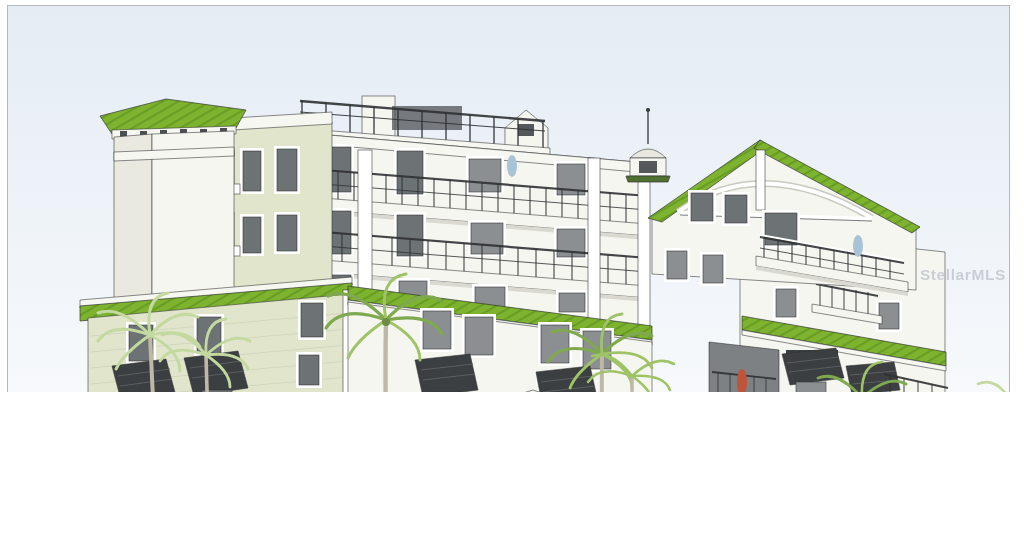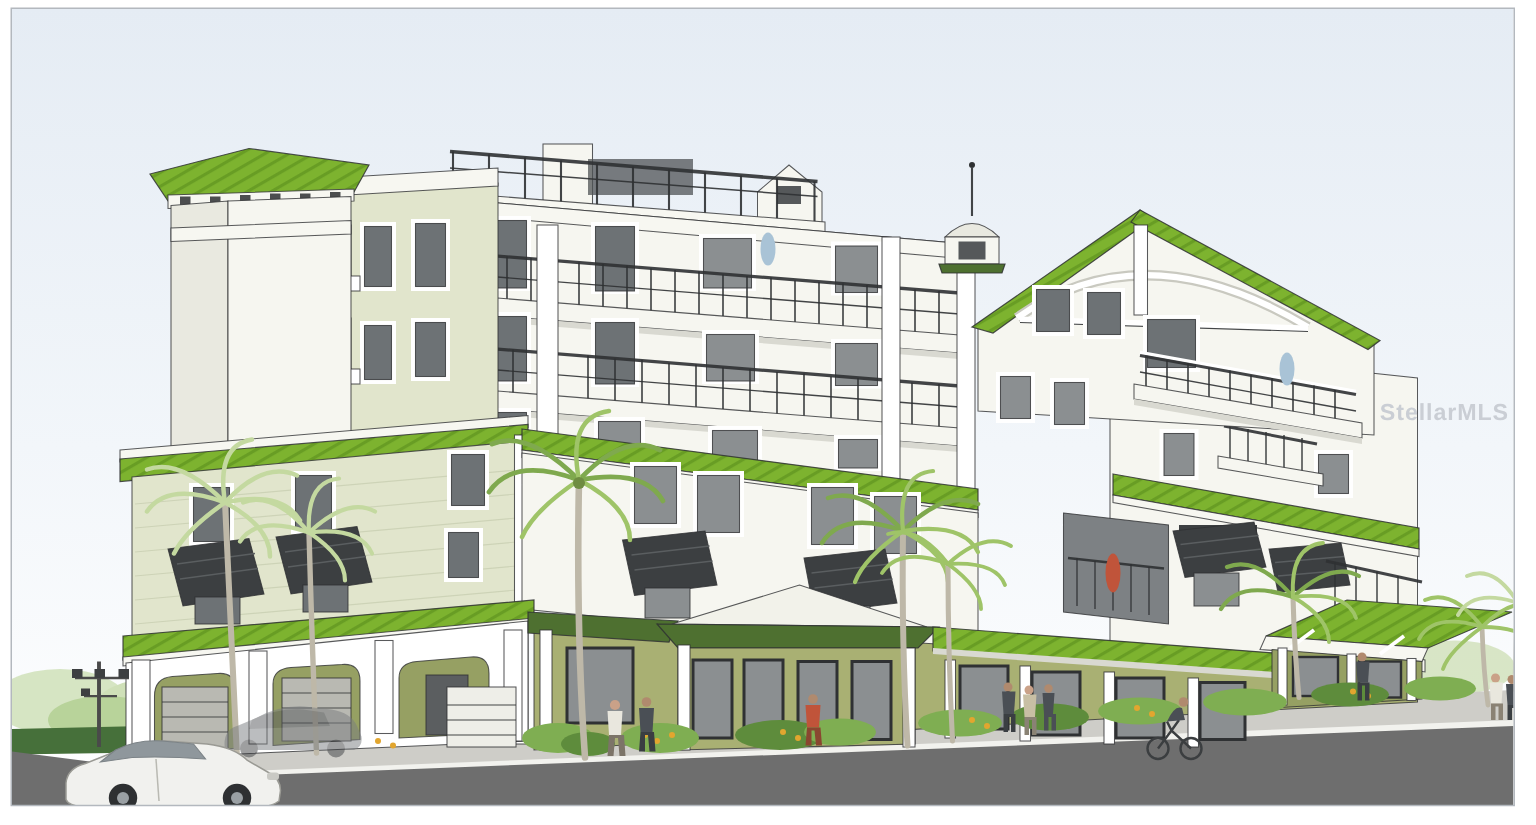--- a/index.html
+++ b/index.html
@@ -10,21 +10,21 @@
     --wall-olive:#a9b073; --olive-shade:#96a063;
     --glass:#8b8f91; --glass-dark:#6d7275; --trim:#ffffff; --shutter:#3c3f41; --corbel:#8a5a2e;
     --road:#6e6e6e; --sidewalk:#cecdc8; --curb:#f2f2ee; --hedge:#46703a;
     --tree-light:#cfe0b8; --shrub:#7fae52; --shrub-dark:#5e8c3c;
     --palm-dark:#7fa94e; --palm:#9fc468; --palm-light:#c4d9a0; --trunk:#beb8a8; --flower:#e2a62f;
     --car-white:#f1f1ee; --ghost:#7a7d80;
     --fig-dark:#4a4f55; --fig-red:#c0543a; --fig-blue:#a9c3d6; --fig-light:#e9e7de;
     --watermark-color:#c6cad1;
   }
   html,body{margin:0;padding:0;background:var(--paper);}
-  .stage{width:1024px;height:550px;position:relative;background:var(--paper);
+  .stage{width:1024px;height:392px;position:relative;background:var(--paper);
          font-family:"Liberation Sans", sans-serif;overflow:hidden;}
   svg{display:block;}
   .edge{stroke:var(--ink);stroke-width:.7;stroke-opacity:.8;}
   .roof{fill:url(#roofSeam);stroke:var(--ink);stroke-width:.8;stroke-opacity:.85;}
   .roofD{fill:var(--roof-dark);stroke:var(--ink);stroke-width:.8;stroke-opacity:.85;}
   .fас{fill:var(--fascia);}
   .wallW{fill:var(--wall-white);}
   .wallSh{fill:var(--wall-shade);}
   .sage{fill:var(--wall-sage);}
   .olive{fill:var(--wall-olive);}

